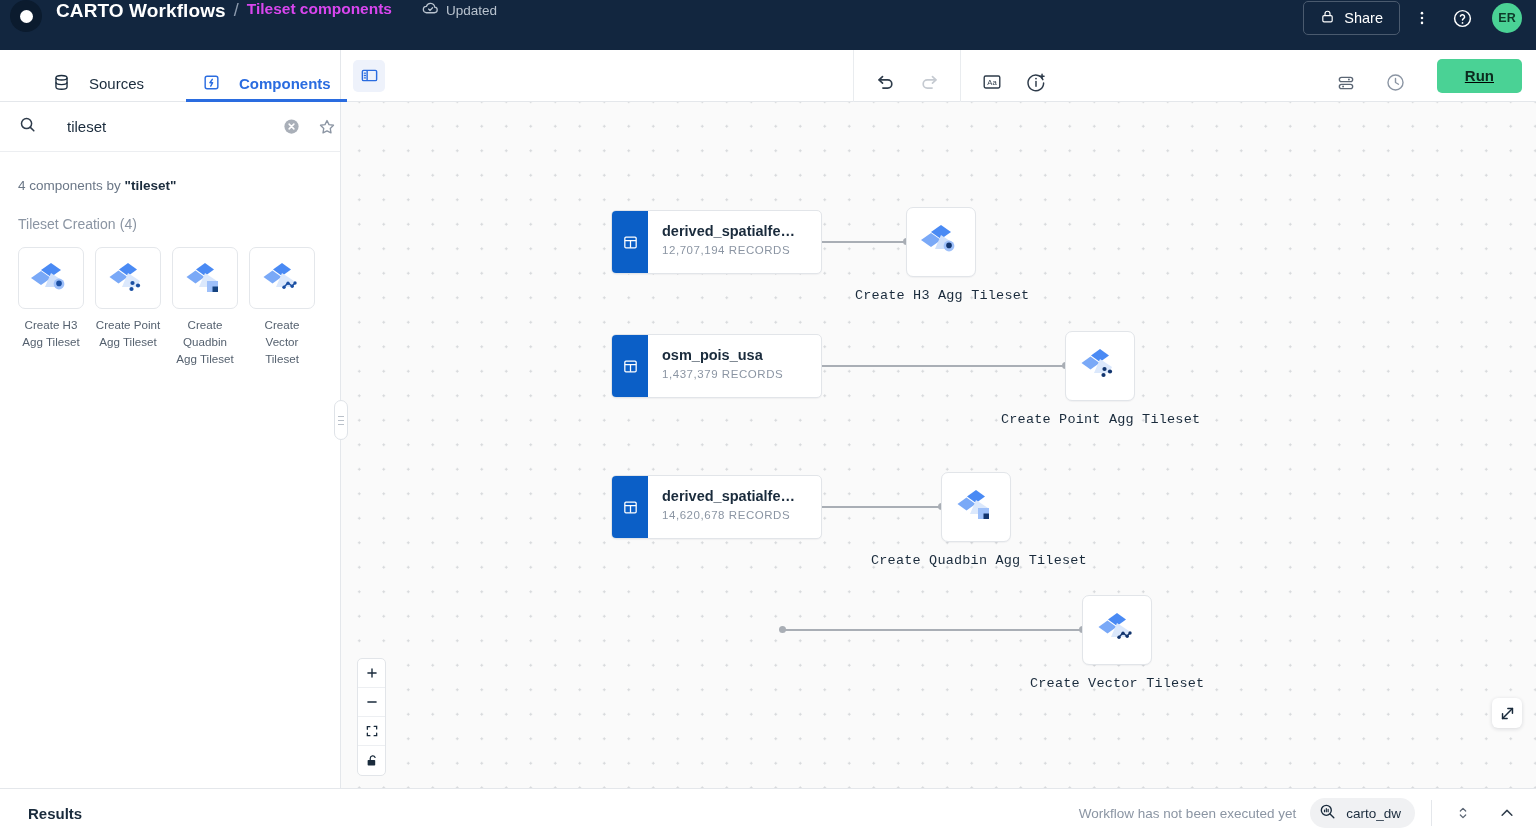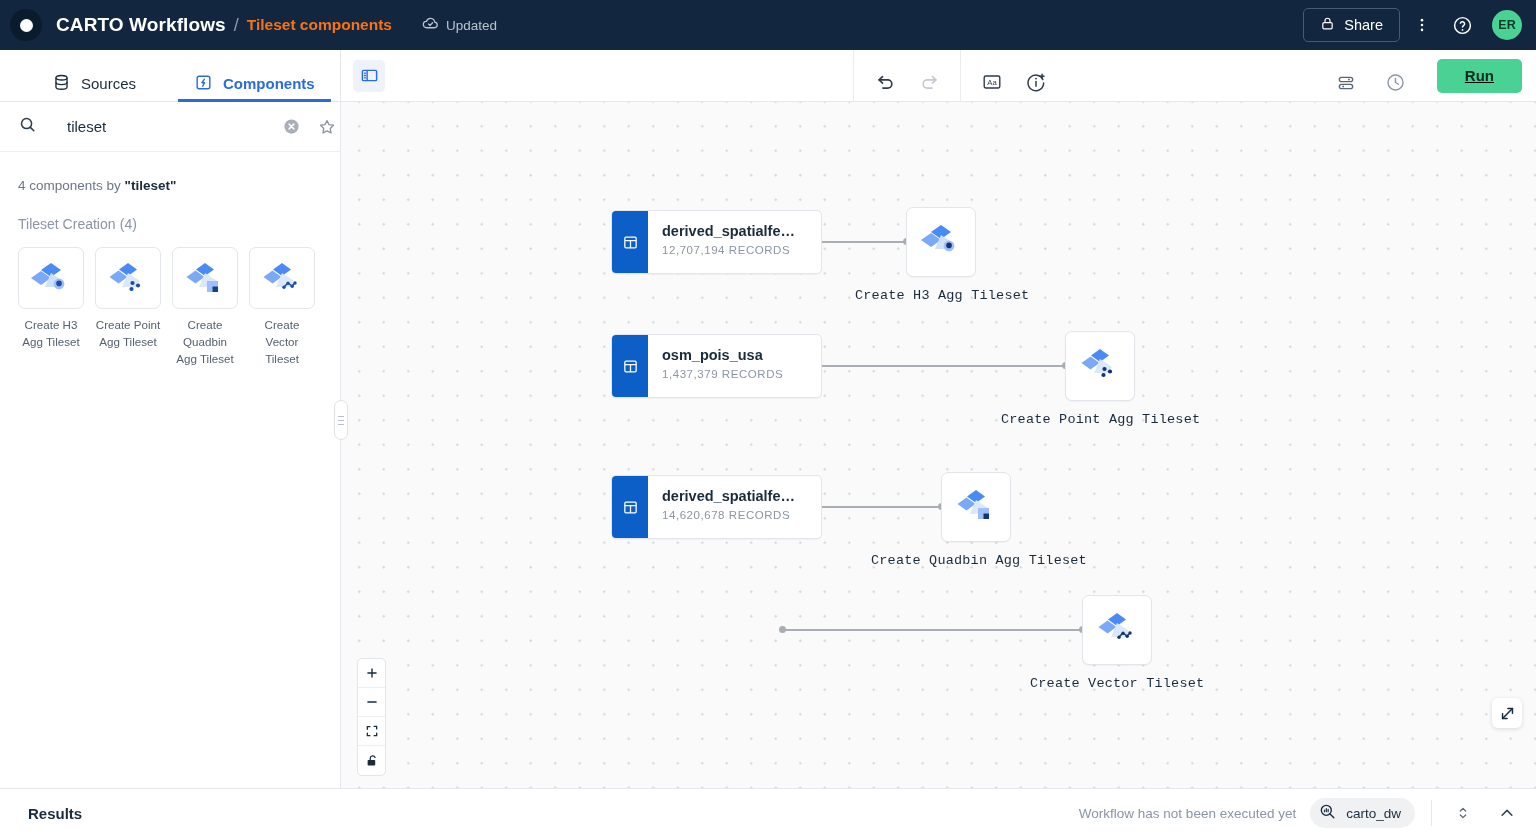--- a/index.html
+++ b/index.html
@@ -6,31 +6,31 @@
   html, body {
     width: 1536px; height: 837px;
     font-family: "Liberation Sans", sans-serif;
     background: #fff; overflow: hidden;
   }
   #app { position: relative; width: 1536px; height: 837px; }
 
   
   .topbar {
     position: absolute; top: 0; left: 0; width: 1536px; height: 50px;
-    background: #12263f; display: flex; align-items: center; padding: 0 14px 0 10px;
+    background: #12263f; display: flex; align-items: flex-start; padding: 0 14px 0 10px;
   }
   .logo-dot {
     width: 32px; height: 32px; border-radius: 50%;
     background: #0b1b2e; display: flex; align-items: center; justify-content: center;
     margin-right: 14px; flex: none;
   }
   .logo-dot i { width: 13px; height: 13px; border-radius: 50%; background: #fff; display: block; }
   .app-title { color: #fff; font-size: 19px; font-weight: 700; letter-spacing: .1px; }
   .slash { color: #8c9aad; font-size: 18px; margin: 0 8px; font-weight: 400; }
-  .doc-title { color: #f97316; font-size: 15.5px; font-weight: 700; }
+  .doc-title { color: #d946ef; font-size: 15.5px; font-weight: 700; }
   .updated {
     display: flex; align-items: center; gap: 7px; margin-left: 30px;
     color: #b9c3cf; font-size: 13.5px;
   }
   .topbar-right { margin-left: auto; display: flex; align-items: center; gap: 4px; }
   .share-btn {
     display: flex; align-items: center; gap: 9px;
     border: 1px solid #4a5a6e; border-radius: 5px; height: 34px; padding: 0 16px;
     color: #fff; font-size: 14.5px; font-weight: 400; background: transparent; cursor: pointer;
   }
@@ -44,21 +44,21 @@
     display: flex; align-items: center; justify-content: center; margin-left: 8px; cursor: pointer;
   }
 
   
   .secondbar {
     position: absolute; top: 50px; left: 0; width: 1536px; height: 52px;
     background: #fff; border-bottom: 1px solid #e4e7eb; display: flex; align-items: stretch;
   }
   .tabs { display: flex; width: 341px; border-right: 1px solid #e4e7eb; }
   .tab {
-    display: flex; align-items: center; gap: 10px; padding: 16px 16px 0 16px;
+    display: flex; align-items: center; gap: 18px; padding: 16px 16px 0 16px;
     font-size: 15px; color: #1a2b3c; cursor: pointer; position: relative;
     margin-left: 26px;
   }
   .tab.active { color: #2a6ce0; font-weight: 700; }
   .tab.active::after {
     content: ""; position: absolute; left: 0; right: 0; bottom: -1px; height: 3px; background: #2a6ce0;
   }
   .tab:first-child { margin-left: 36px; }
   .canvas-toolbar { flex: 1; display: flex; align-items: center; position: relative; }
   .panel-toggle {

